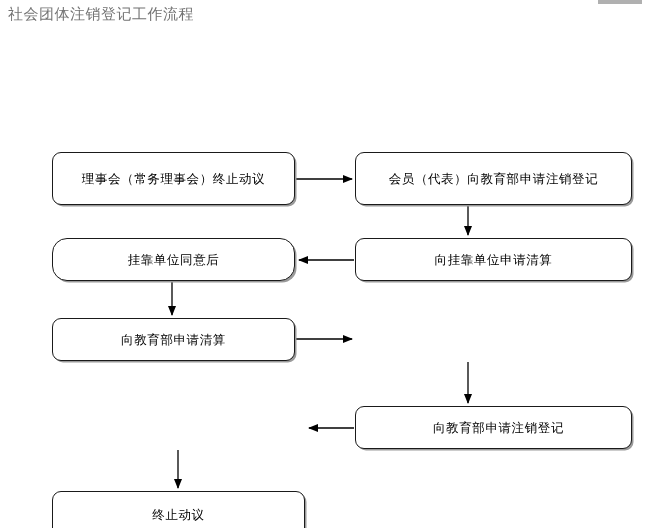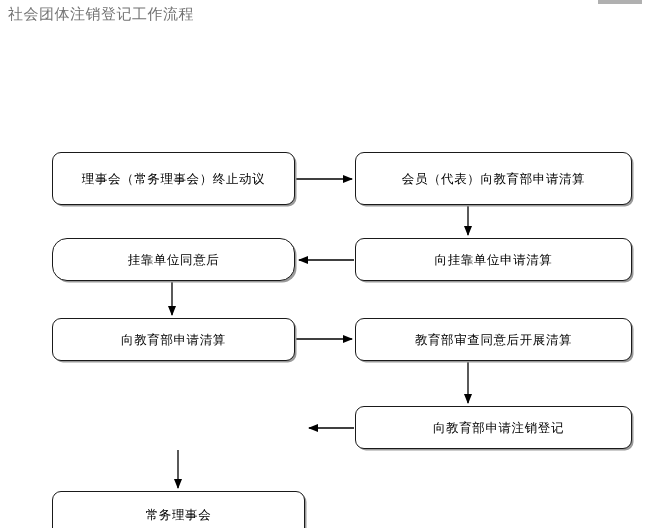--- a/index.html
+++ b/index.html
@@ -113,41 +113,38 @@
     <line x1="354" y1="380" x2="309" y2="380" stroke="#000000" stroke-width="1.3" marker-end="url(#arrL)"></line>
 
     <line x1="178" y1="402" x2="178" y2="440" stroke="#000000" stroke-width="1.3" marker-end="url(#arrD)"></line>
   </svg>
 
   <div class="node" style="left:52px;  top:104px; width:243px; height:53px;">
     <span>理事会（常务理事会）终止动议</span>
   </div>
 
   <div class="node" style="left:355px; top:104px; width:277px; height:53px;">
-    <span>会员（代表）向教育部申请清算</span>
+    <span>会员（代表）向教育部申请注销登记</span>
   </div>
 
   <div class="node" style="left:52px;  top:190px; width:243px; height:43px;border-radius:15px;">
     <span>挂靠单位同意后</span>
   </div>
 
   <div class="node" style="left:355px; top:190px; width:277px; height:43px;">
     <span>向挂靠单位申请清算</span>
   </div>
 
   <div class="node" style="left:52px;  top:270px; width:243px; height:43px;justify-content:center;">
     <span>向教育部申请清算</span>
   </div>
 
-  <div class="node" style="left:355px; top:270px; width:277px; height:43px;">
-    <span>教育部审查同意后开展清算</span>
-  </div>
 
 
   <div class="node" style="left:355px; top:358px; width:277px; height:43px;padding-left:10px;">
     <span>向教育部申请注销登记</span>
   </div>
 
   <div class="node" style="left:52px;  top:443px; width:253px; height:47px;">
-    <span>常务理事会</span>
+    <span>终止动议</span>
   </div>
 
 </div>
 
 </body></html>

